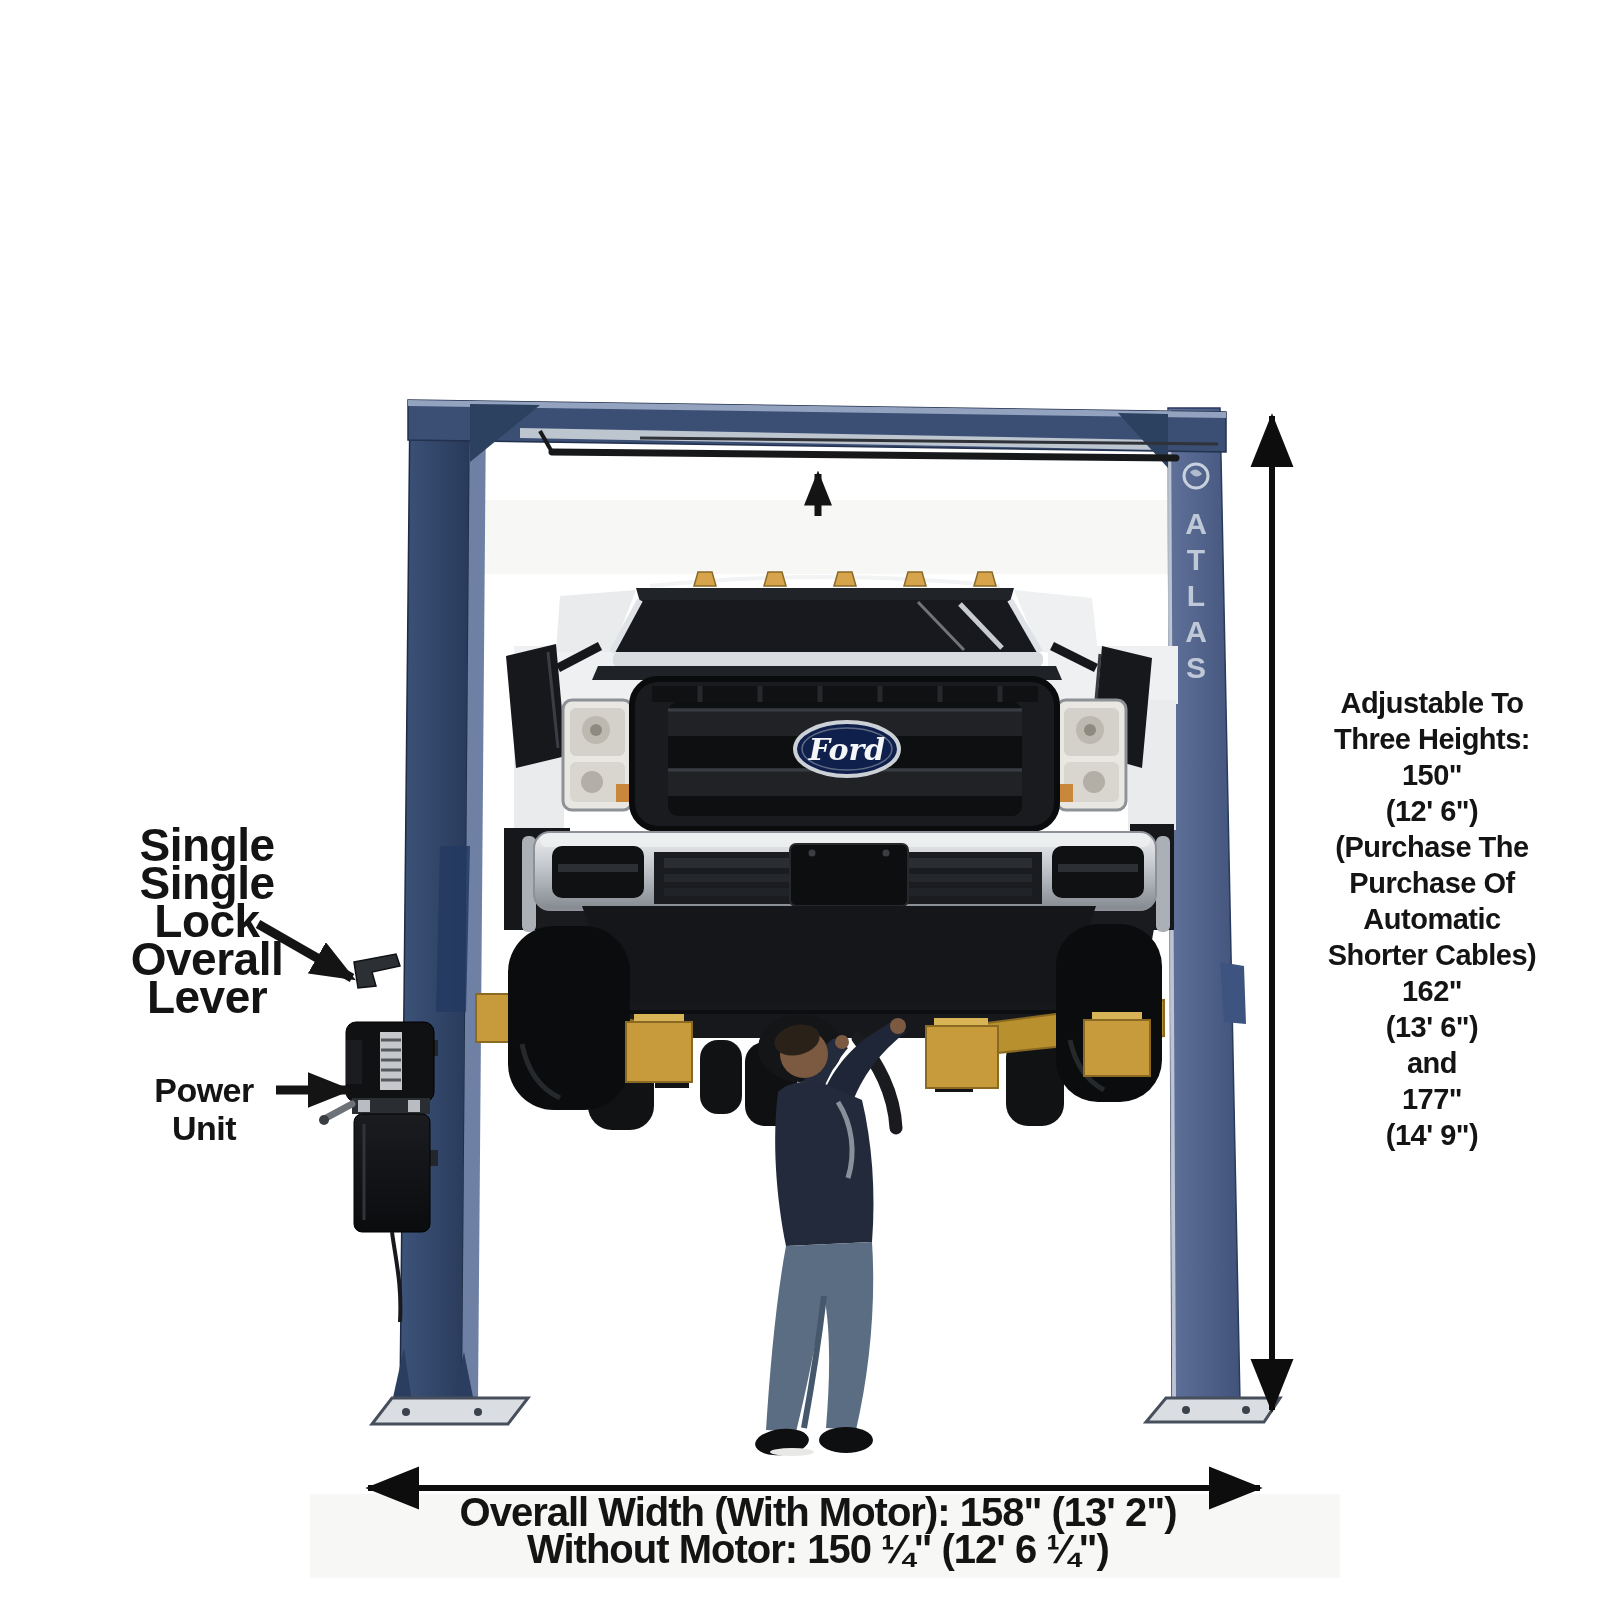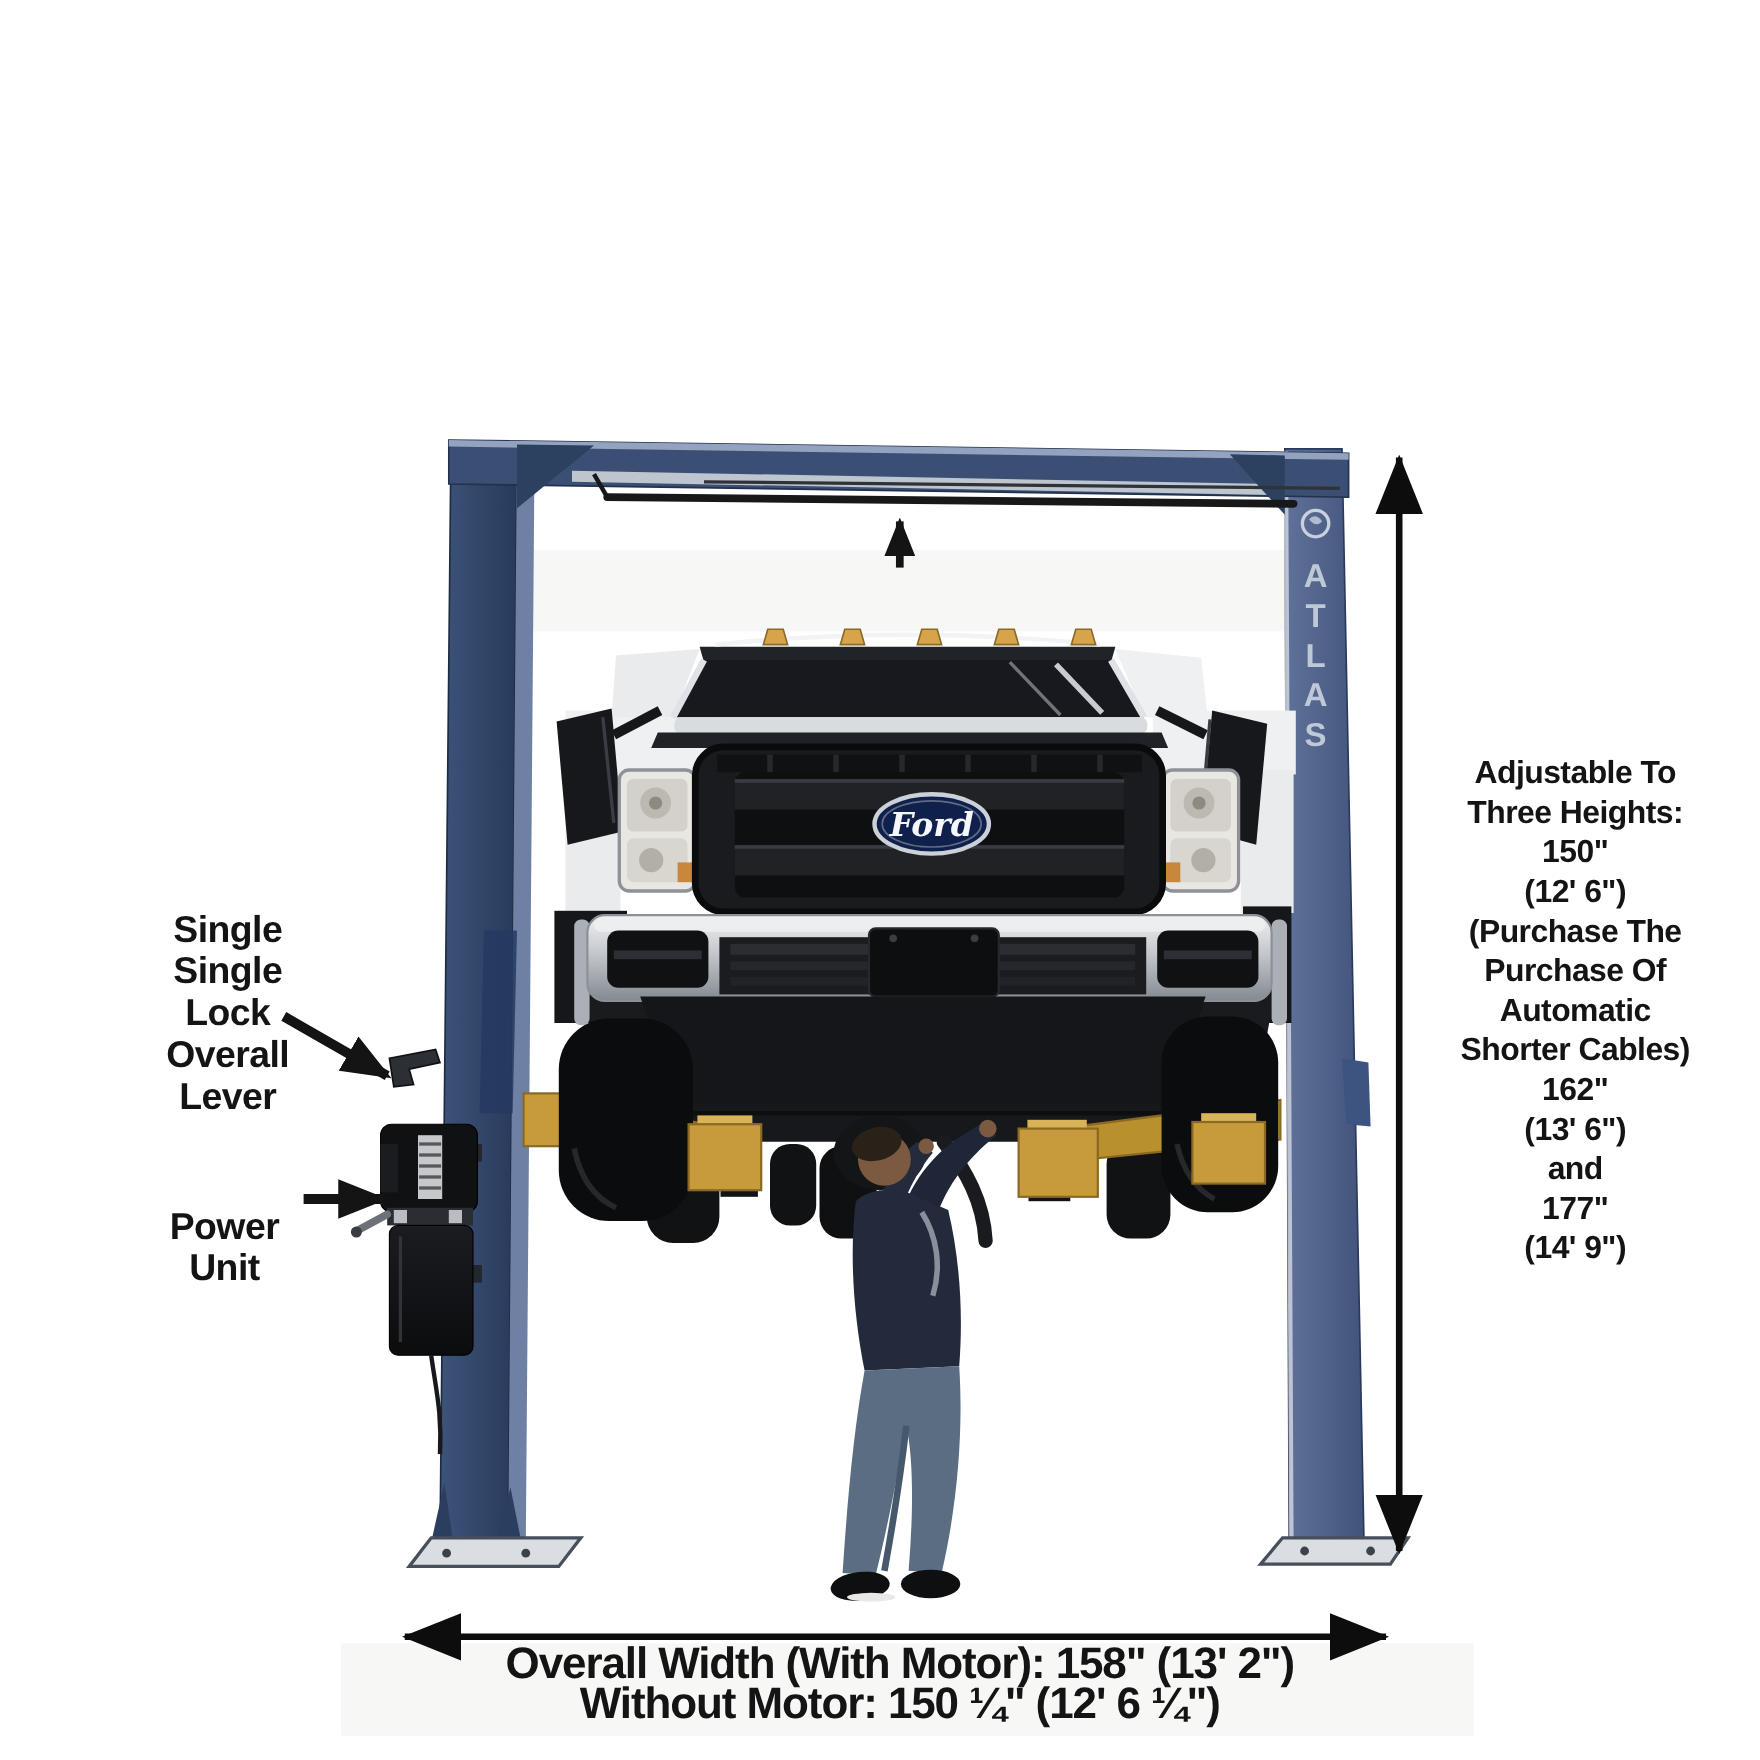--- a/index.html
+++ b/index.html
@@ -3,22 +3,22 @@
 <meta charset="utf-8">
 <style>
   html,body{margin:0;padding:0;background:#ffffff;}
   #stage{position:relative;width:1600px;height:1600px;background:#ffffff;overflow:hidden;
          font-family:"Liberation Sans", sans-serif;}
   #scene{position:absolute;left:0;top:0;width:1600px;height:1600px;}
   .lbl{position:absolute;font-weight:bold;color:#141414;text-align:center;
        transform:translateX(-50%);}
   .lbl div{white-space:nowrap;}
   #label-shutoff{left:820px;top:506px;font-size:42px;letter-spacing:-1px;}
-  #label-lock{left:207px;top:826px;font-size:34px;line-height:38px;letter-spacing:-0.5px;}
-  #label-power{left:204px;top:1071px;font-size:34px;line-height:38px;letter-spacing:-0.5px;margin-top:25px;}
+  #label-lock{left:207px;top:826px;font-size:46px;line-height:38px;letter-spacing:-0.5px;}
+  #label-power{left:204px;top:1071px;font-size:34px;line-height:38px;letter-spacing:-0.5px;}
   #label-heights{left:1432px;top:685px;font-size:29px;line-height:36px;letter-spacing:-0.5px;}
   #label-width{left:818px;top:1494px;font-size:40px;line-height:37px;letter-spacing:-1px;}
 </style>
 </head>
 <body>
 
 <div id="stage">
 
 <svg id="scene" viewBox="0 0 1600 1600" xmlns="http://www.w3.org/2000/svg">
   <defs>

